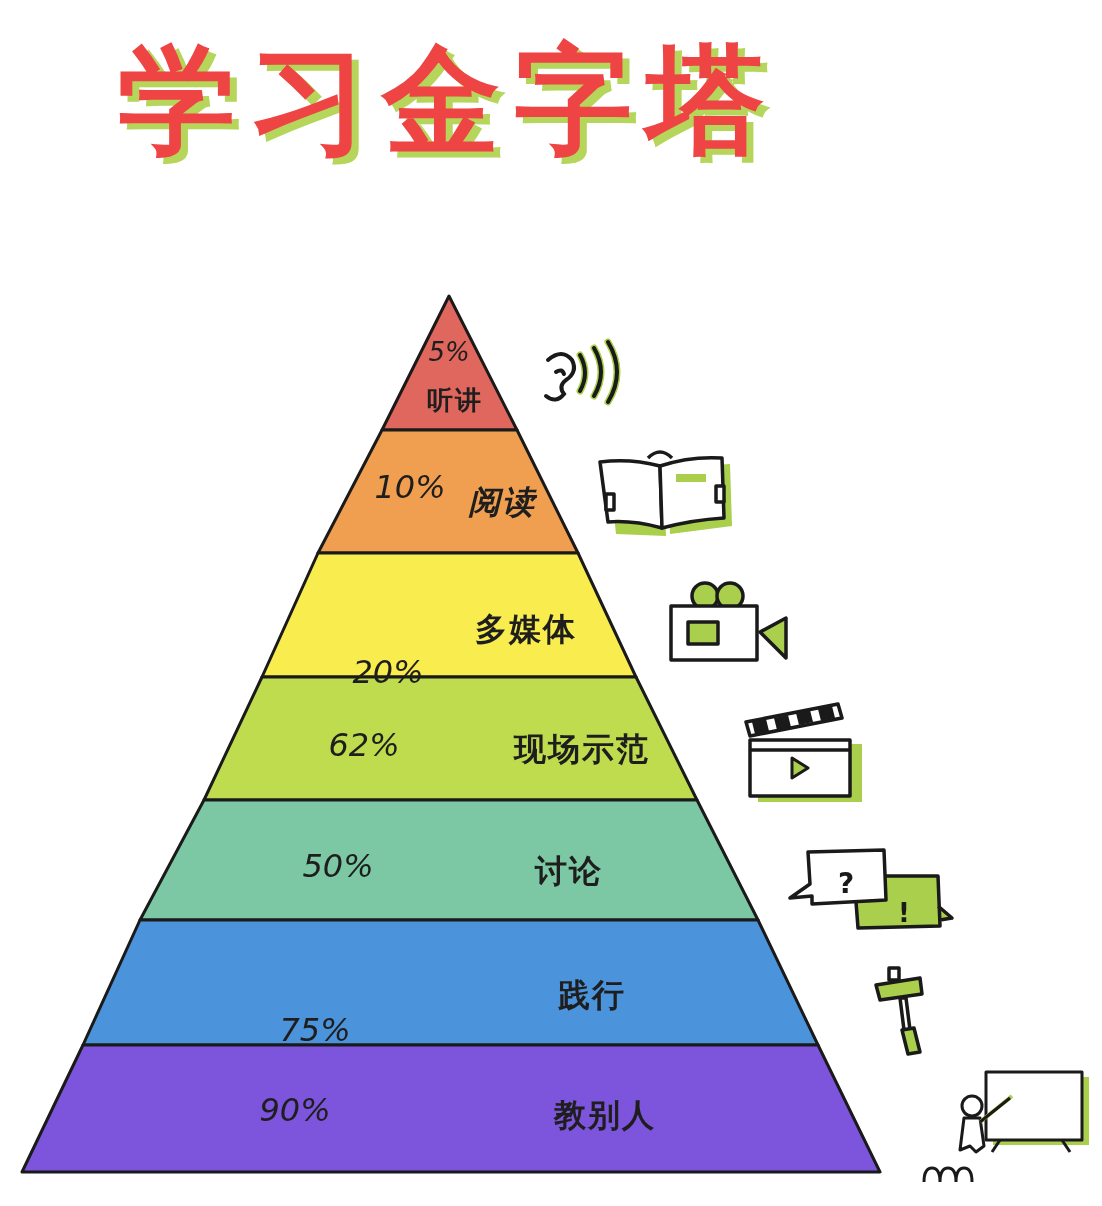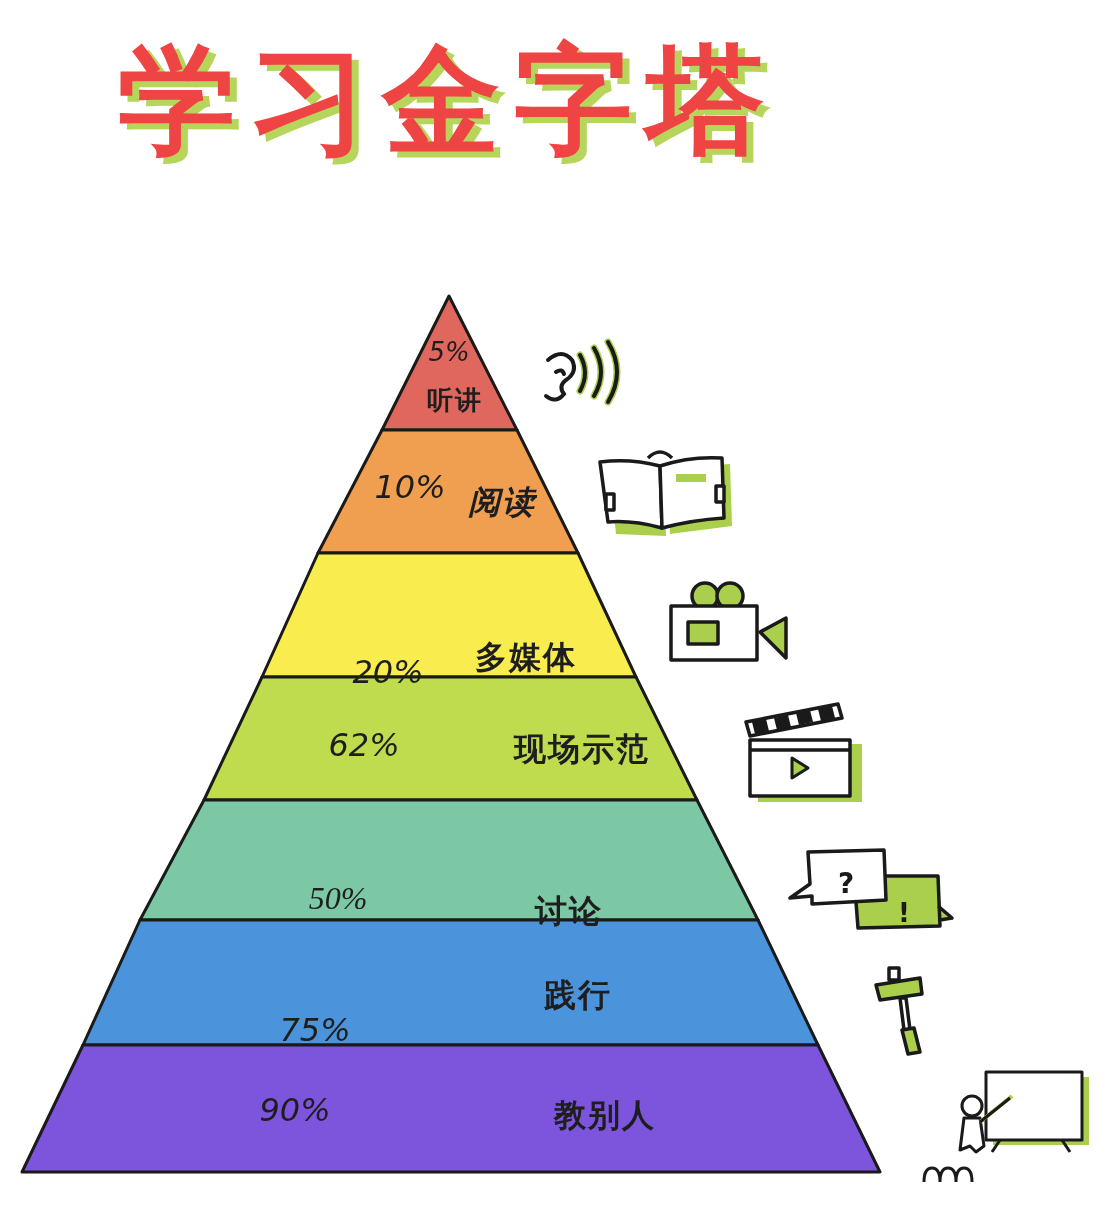--- a/index.html
+++ b/index.html
@@ -109,25 +109,25 @@
   </g>
 </svg>
 
 <div class="lbl sm" style="left:449px; top:352px;">5%</div>
 <div class="lbl name sm" style="left:455px; top:400px;">听讲</div>
 
 <div class="lbl" style="left:410px; top:487px;">10%</div>
 <div class="lbl name" style="left:502px; top:503px;font-style:italic;">阅读</div>
 
 <div class="lbl" style="left:388px; top:628px;margin-top:44px;">20%</div>
-<div class="lbl name" style="left:526px; top:630px;margin-top:28px;">多媒体</div>
+<div class="lbl name" style="left:526px; top:630px;">多媒体</div>
 
 <div class="lbl" style="left:364px; top:745px;">62%</div>
 <div class="lbl name" style="left:582px; top:750px;">现场示范</div>
 
-<div class="lbl" style="left:338px; top:898px;font-family:Liberation Serif, serif;">50%</div>
-<div class="lbl name" style="left:569px; top:872px;margin-top:40px;">讨论</div>
+<div class="lbl" style="left:338px; top:866px;">50%</div>
+<div class="lbl name" style="left:569px; top:872px;">讨论</div>
 
 <div class="lbl" style="left:315px; top:990px;margin-top:40px;">75%</div>
-<div class="lbl name" style="left:578px; top:996px;">践行</div>
+<div class="lbl name" style="left:592px; top:996px;">践行</div>
 
 <div class="lbl" style="left:295px; top:1110px;">90%</div>
 <div class="lbl name" style="left:605px; top:1116px;">教别人</div>
 
 </body></html>

